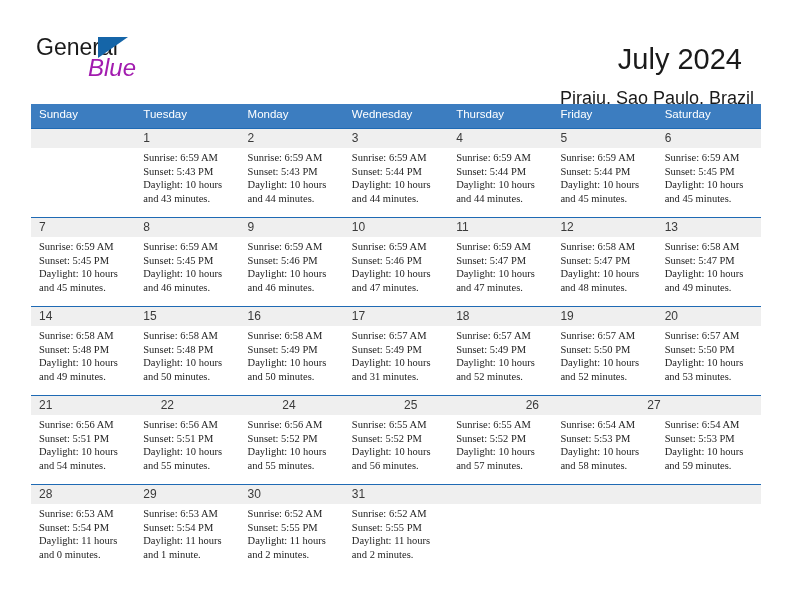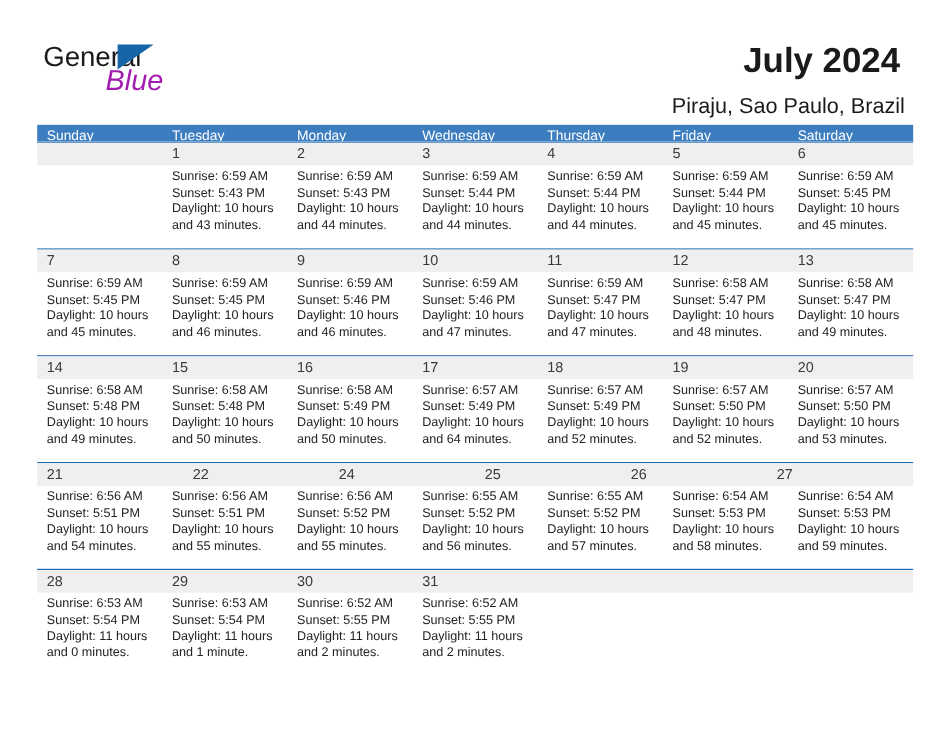--- a/index.html
+++ b/index.html
@@ -67,43 +67,43 @@
   .title-block {
     position: absolute;
     right: 38px;
     top: 30px;
     text-align: right;
   }
   .cal-title {
     font-size: 29px;
     color: #1a1a1a;
     line-height: 34px;
-    font-weight: bold;
-    margin: 4px;
+    font-weight: normal;
+    margin: 12px;
     white-space: nowrap;
   }
   .cal-location {
     font-size: 18px;
     color: #1a1a1a;
     line-height: 20px;
     margin-top: 10px;
     white-space: nowrap;
   }
 
   
   .calendar {
     position: absolute;
     left: 31px;
     top: 104px;
     width: 730px;
   }
   .dow-row {
     display: flex;
     background: #3c7dc0;
-    height: 14px;
+    height: 24px;
   }
   .dow {
     flex: 1 1 0;
     color: #ffffff;
     font-size: 11.5px;
     line-height: 21px;
     padding-left: 8px;
     box-sizing: border-box;
     white-space: nowrap;
     overflow: hidden;
@@ -119,20 +119,21 @@
   }
   .week-numbers {
     display: flex;
     background: #efefef;
     height: 19px;
   }
   .week-body {
     display: flex;
     background: #ffffff;
     height: 69px;
+    font-family: Liberation Serif, serif;
   }
   .daynum {
     flex: 1 1 0;
     font-size: 12px;
     color: #3a3a3a;
     line-height: 19px;
     padding-left: 8px;
     box-sizing: border-box;
   }
   .cell {
@@ -318,21 +319,21 @@
         <div class="cell">
           <div class="line">Sunrise: 6:58 AM</div>
           <div class="line">Sunset: 5:49 PM</div>
           <div class="line">Daylight: 10 hours</div>
           <div class="line">and 50 minutes.</div>
         </div>
         <div class="cell">
           <div class="line">Sunrise: 6:57 AM</div>
           <div class="line">Sunset: 5:49 PM</div>
           <div class="line">Daylight: 10 hours</div>
-          <div class="line">and 64 minutes.</div>
+          <div class="line">and 31 minutes.</div>
         </div>
         <div class="cell">
           <div class="line">Sunrise: 6:57 AM</div>
           <div class="line">Sunset: 5:49 PM</div>
           <div class="line">Daylight: 10 hours</div>
           <div class="line">and 52 minutes.</div>
         </div>
         <div class="cell">
           <div class="line">Sunrise: 6:57 AM</div>
           <div class="line">Sunset: 5:50 PM</div>

